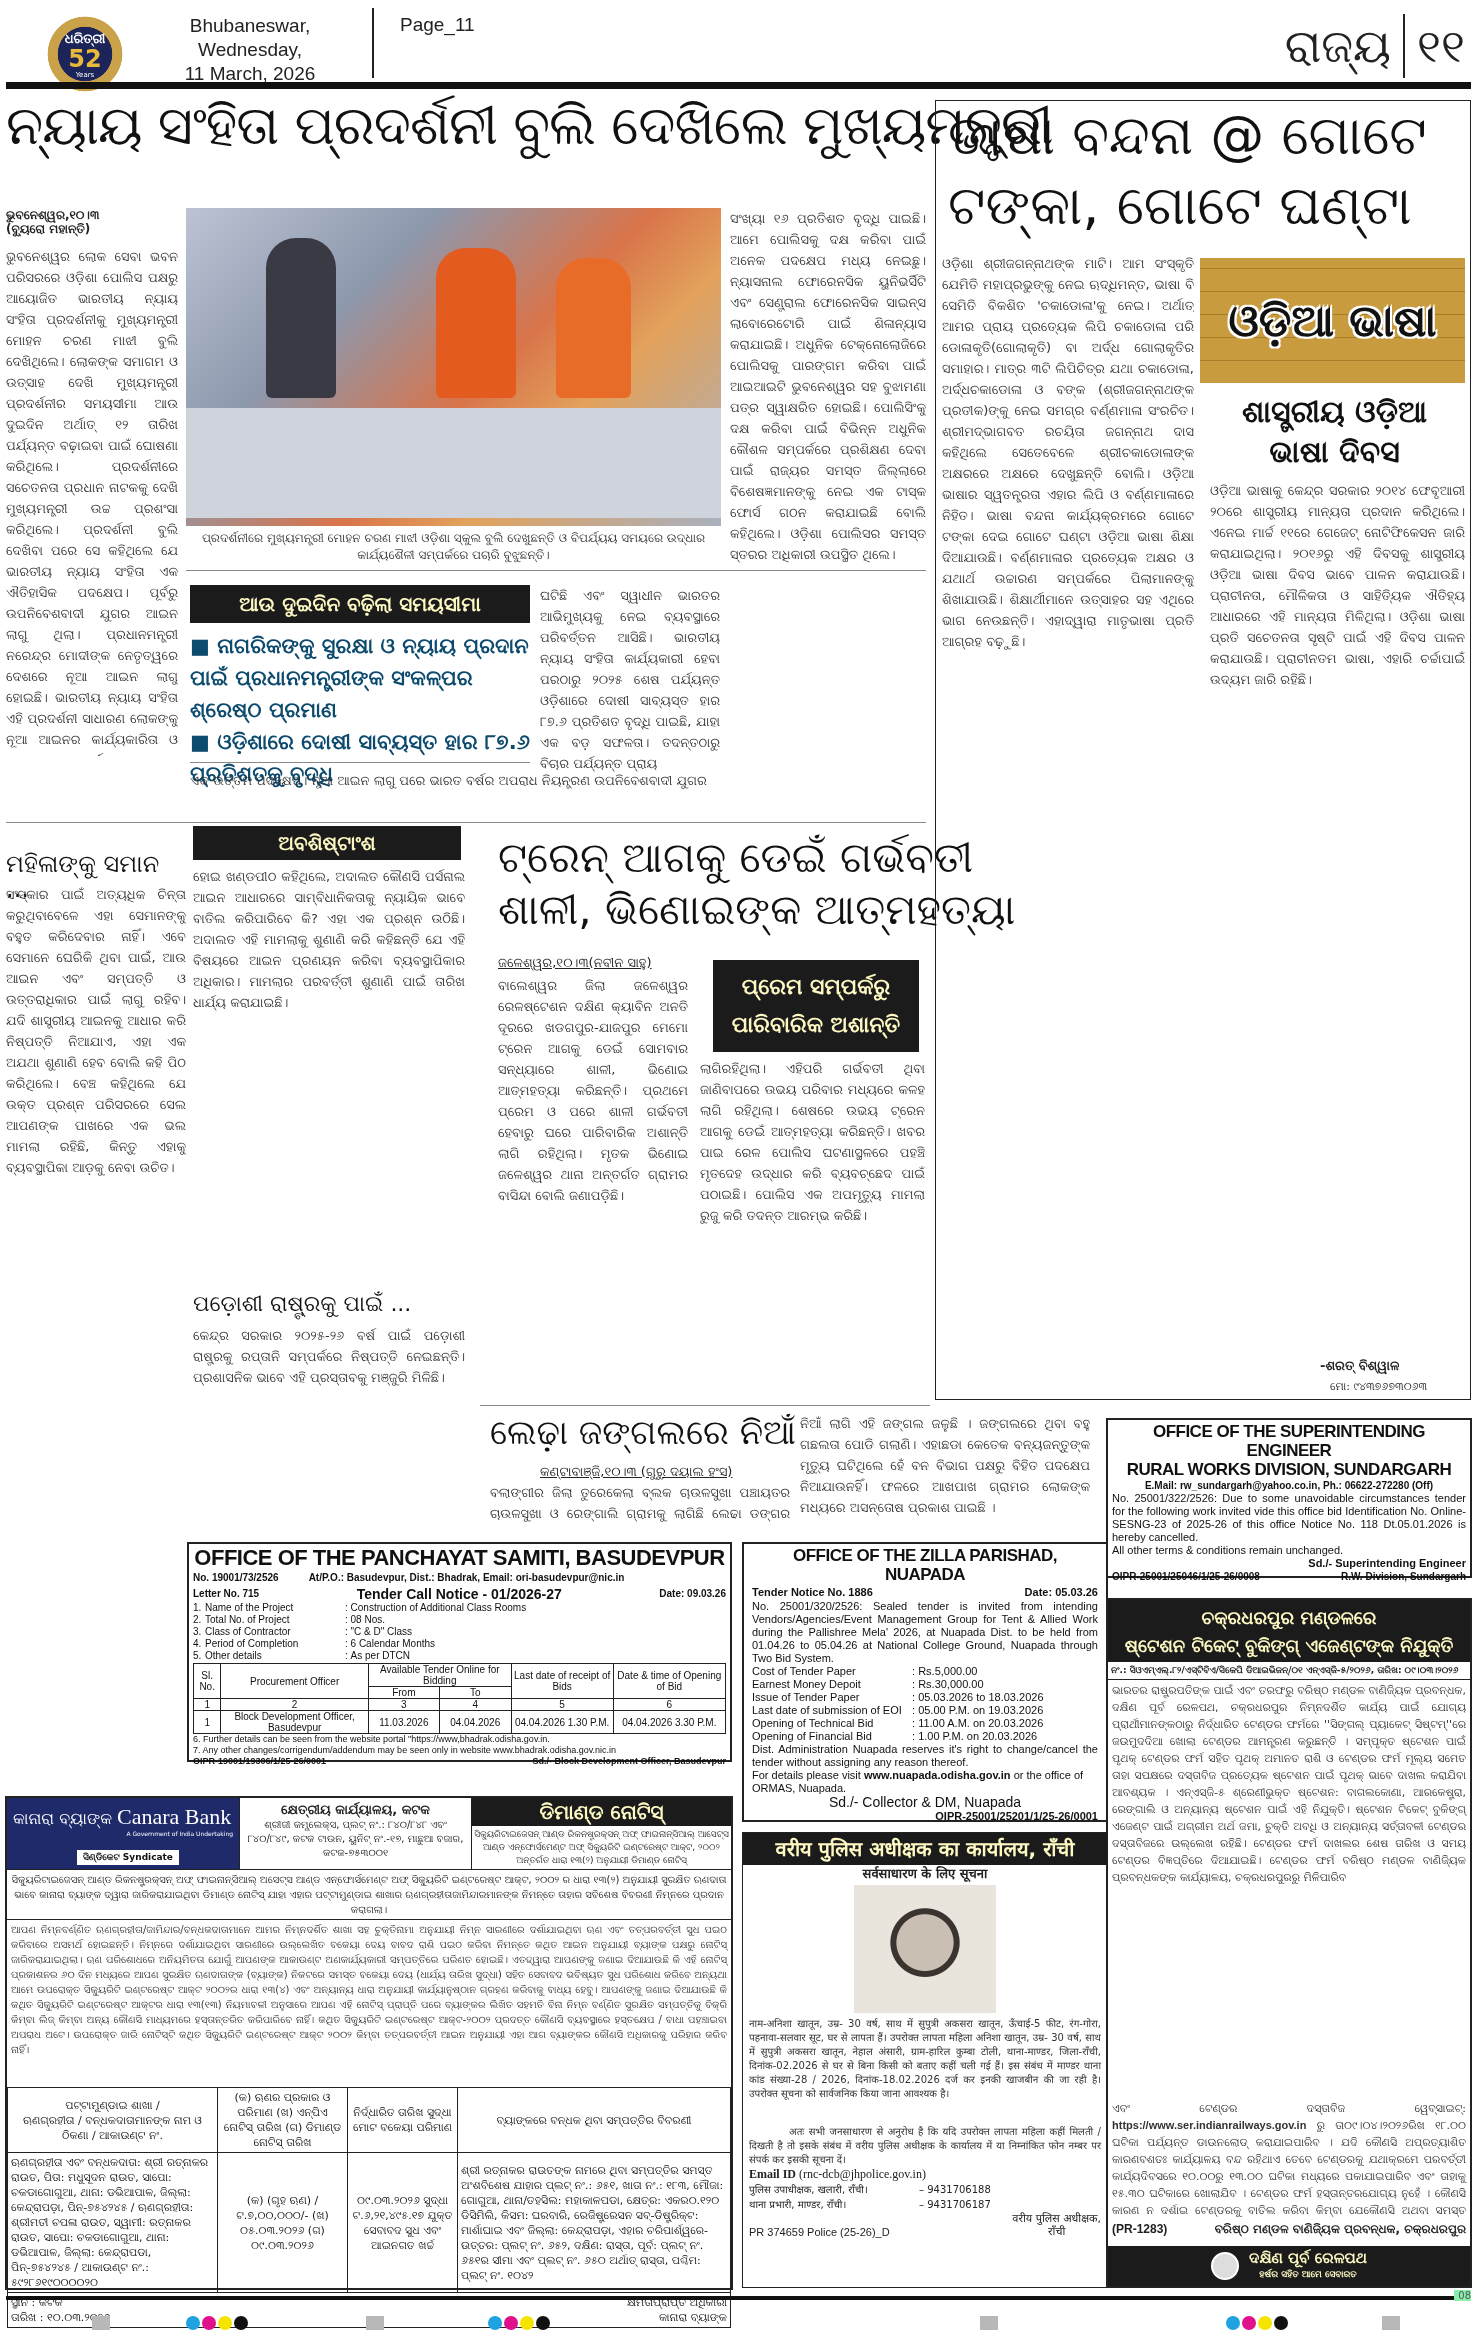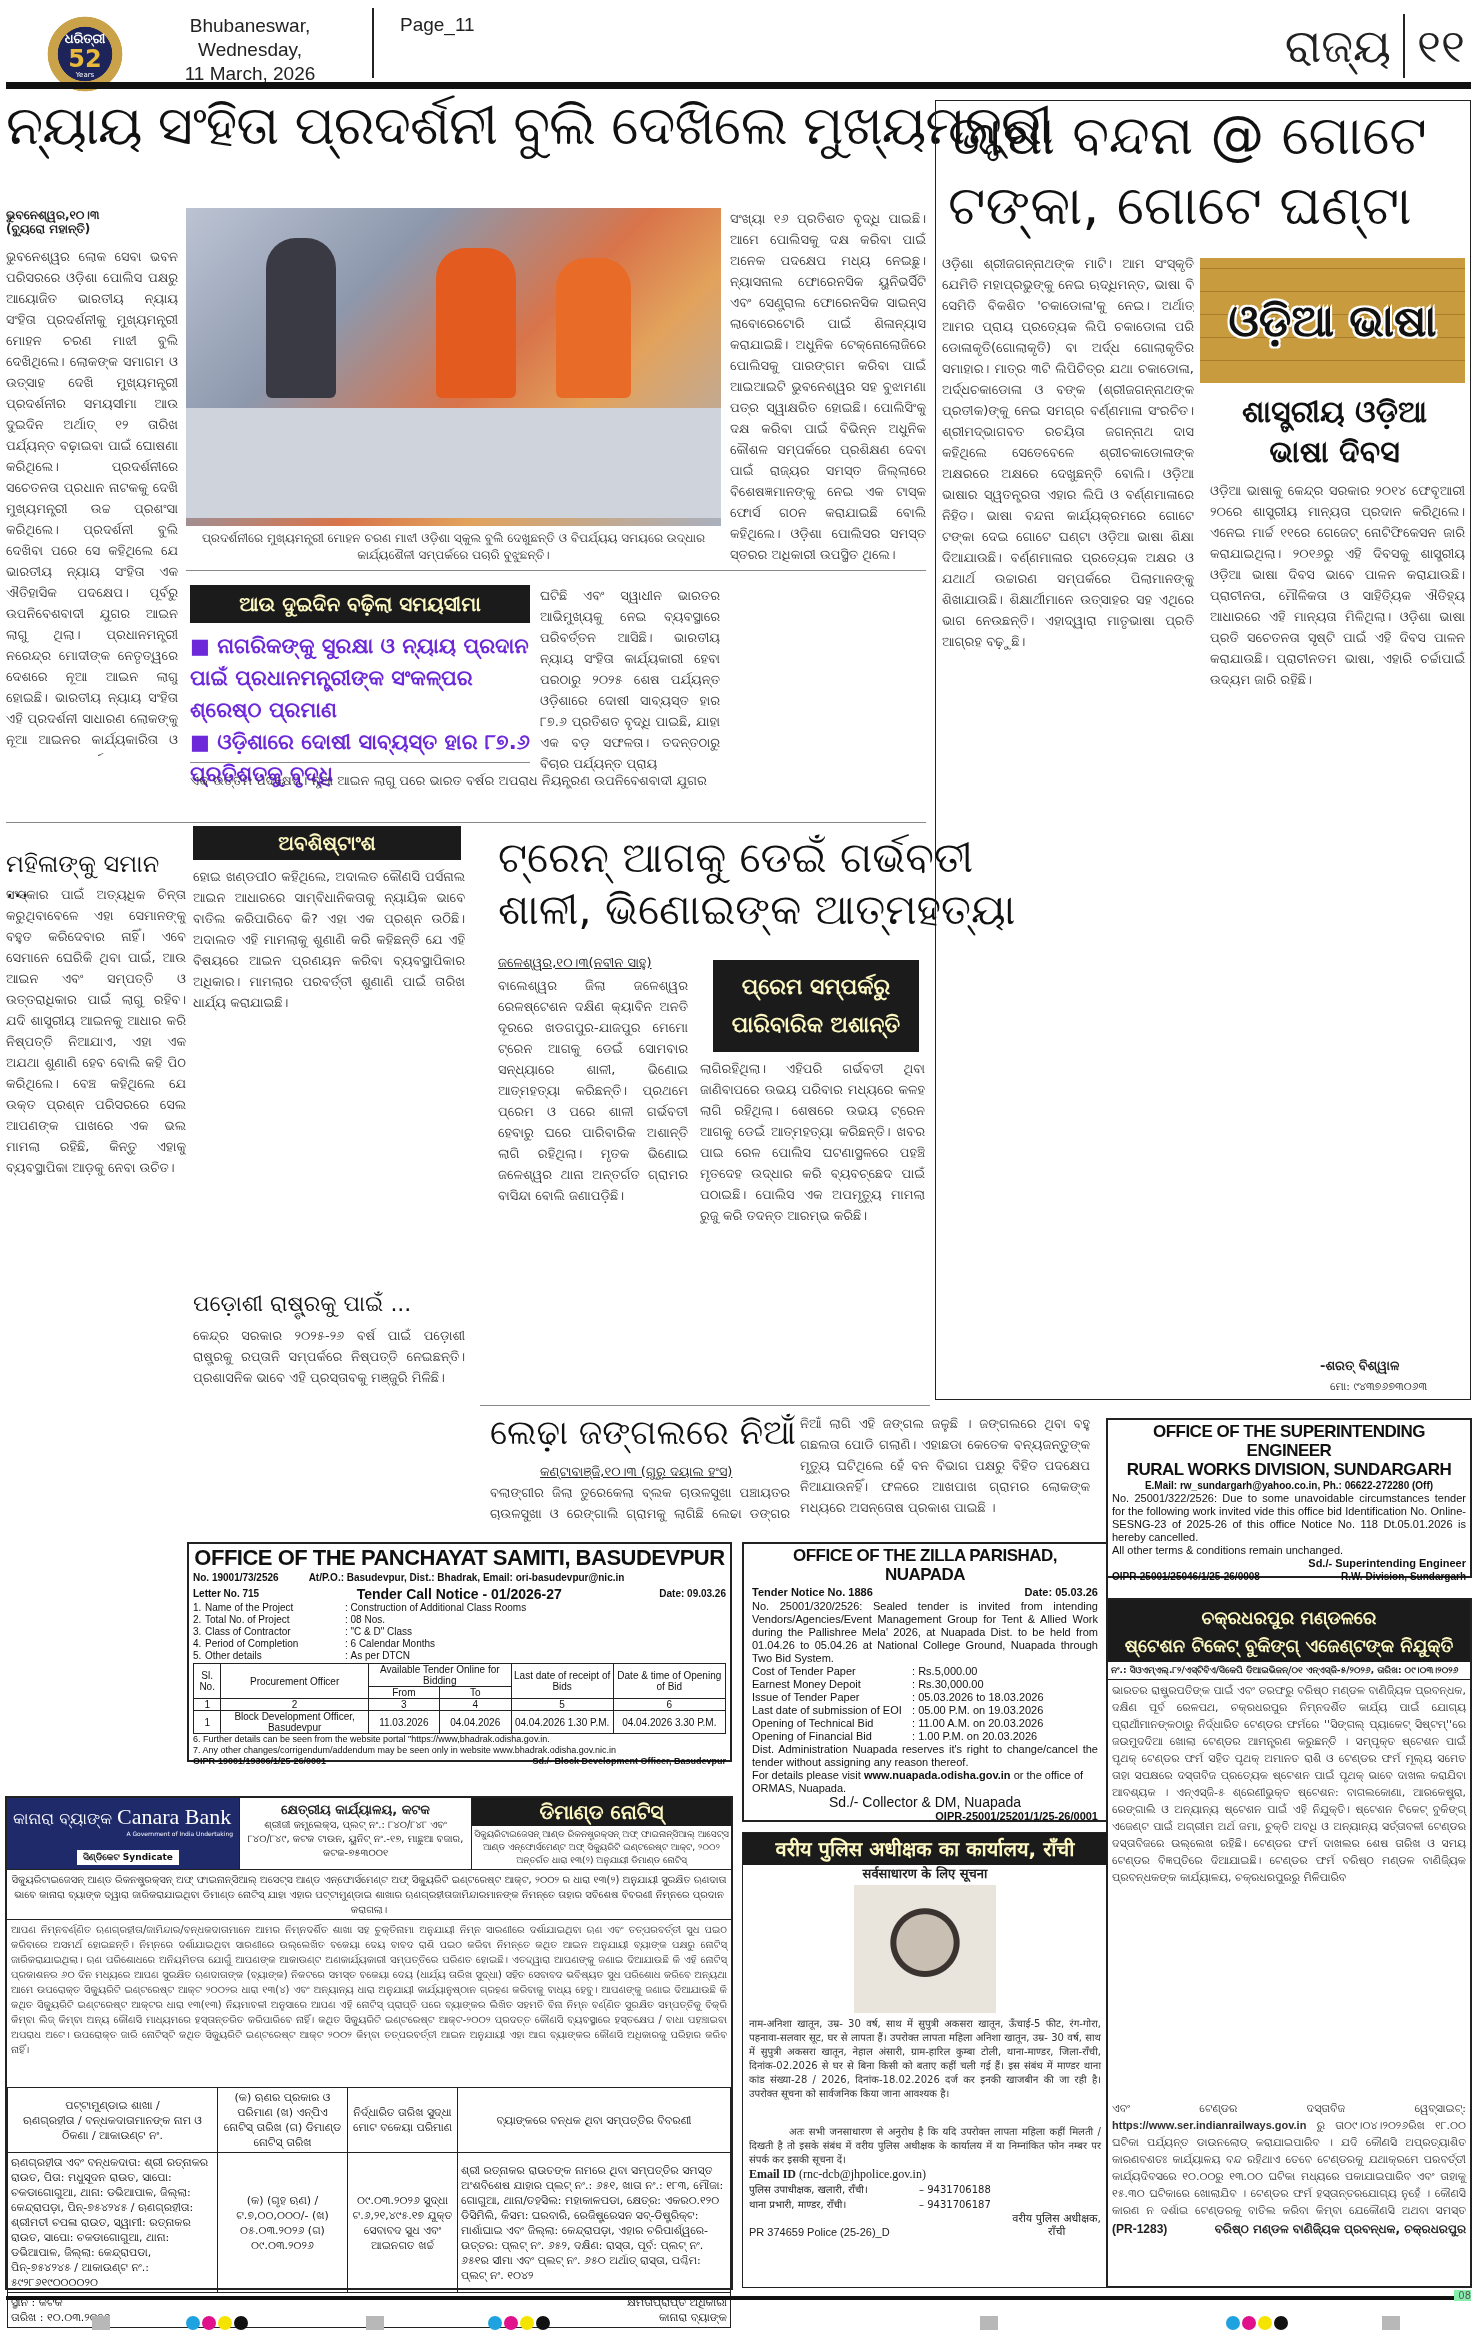--- a/index.html
+++ b/index.html
@@ -67,21 +67,21 @@
 <div class="abs body-text" style="left:6px;top:246px;width:172px;height:510px">ଭୁବନେଶ୍ୱର ଲୋକ ସେବା ଭବନ ପରିସରରେ ଓଡ଼ିଶା ପୋଲିସ ପକ୍ଷରୁ ଆୟୋଜିତ ଭାରତୀୟ ନ୍ୟାୟ ସଂହିତା ପ୍ରଦର୍ଶନୀକୁ ମୁଖ୍ୟମନ୍ତ୍ରୀ ମୋହନ ଚରଣ ମାଝୀ ବୁଲି ଦେଖିଥିଲେ। ଲୋକଙ୍କ ସମାଗମ ଓ ଉତ୍ସାହ ଦେଖି ମୁଖ୍ୟମନ୍ତ୍ରୀ ପ୍ରଦର୍ଶନୀର ସମୟସୀମା ଆଉ ଦୁଇଦିନ ଅର୍ଥାତ୍ ୧୨ ତାରିଖ ପର୍ଯ୍ୟନ୍ତ ବଢ଼ାଇବା ପାଇଁ ଘୋଷଣା କରିଥିଲେ। ପ୍ରଦର୍ଶନୀରେ ସଚେତନତା ପ୍ରଧାନ ନାଟକକୁ ଦେଖି ମୁଖ୍ୟମନ୍ତ୍ରୀ ଉଚ୍ଚ ପ୍ରଶଂସା କରିଥିଲେ। ପ୍ରଦର୍ଶନୀ ବୁଲି ଦେଖିବା ପରେ ସେ କହିଥିଲେ ଯେ ଭାରତୀୟ ନ୍ୟାୟ ସଂହିତା ଏକ ଐତିହାସିକ ପଦକ୍ଷେପ। ପୂର୍ବରୁ ଉପନିବେଶବାଦୀ ଯୁଗର ଆଇନ ଲାଗୁ ଥିଲା। ପ୍ରଧାନମନ୍ତ୍ରୀ ନରେନ୍ଦ୍ର ମୋଦୀଙ୍କ ନେତୃତ୍ୱରେ ଦେଶରେ ନୂଆ ଆଇନ ଲାଗୁ ହୋଇଛି। ଭାରତୀୟ ନ୍ୟାୟ ସଂହିତା ଏହି ପ୍ରଦର୍ଶନୀ ସାଧାରଣ ଲୋକଙ୍କୁ ନୂଆ ଆଇନର କାର୍ଯ୍ୟକାରିତା ଓ ପ୍ରଭାବ ସମ୍ପର୍କରେ ସଚେତନ କରିବାରେ</div>
 <div class="abs photo" style="left:186px;top:208px;width:535px;height:318px">
   <div class="tbl"></div>
   <div class="p1"></div>
   <div class="p2"></div>
   <div class="p3"></div>
 </div>
 <div class="abs caption" style="left:186px;top:530px;width:535px">ପ୍ରଦର୍ଶନୀରେ ମୁଖ୍ୟମନ୍ତ୍ରୀ ମୋହନ ଚରଣ ମାଝୀ ଓଡ଼ିଶା ସ୍କୁଲ ବୁଲି ଦେଖୁଛନ୍ତି ଓ ବିପର୍ଯ୍ୟୟ ସମୟରେ ଉଦ୍ଧାର କାର୍ଯ୍ୟଶୈଳୀ ସମ୍ପର୍କରେ ପଚାରି ବୁଝୁଛନ୍ତି।</div>
 <div class="abs hr" style="left:186px;top:570px;width:740px"></div>
 <div class="abs darkbar" style="left:190px;top:585px;width:340px;height:38px;font-size:20px;line-height:38px">ଆଉ ଦୁଇଦିନ ବଢ଼ିଲା ସମୟସୀମା</div>
-<div class="abs" style="left:190px;top:630px;width:340px;font-size:21px;font-weight:bold;line-height:32px;color:#6d28d9">
+<div class="abs" style="left:190px;top:630px;width:340px;font-size:21px;font-weight:bold;line-height:32px;color:#0c4a6e">
   <div>■ <span>ନାଗରିକଙ୍କୁ ସୁରକ୍ଷା ଓ ନ୍ୟାୟ ପ୍ରଦାନ ପାଇଁ ପ୍ରଧାନମନ୍ତ୍ରୀଙ୍କ ସଂକଳ୍ପର ଶ୍ରେଷ୍ଠ ପ୍ରମାଣ</span></div>
   <div>■ <span>ଓଡ଼ିଶାରେ ଦୋଷୀ ସାବ୍ୟସ୍ତ ହାର ୮୭.୬ ପ୍ରତିଶତକୁ ବୃଦ୍ଧି</span></div>
 </div>
 <div class="abs body-text" style="left:540px;top:585px;width:180px;height:195px">ଘଟିଛି ଏବଂ ସ୍ୱାଧୀନ ଭାରତର ଆଭିମୁଖ୍ୟକୁ ନେଇ ବ୍ୟବସ୍ଥାରେ ପରିବର୍ତ୍ତନ ଆସିଛି। ଭାରତୀୟ ନ୍ୟାୟ ସଂହିତା କାର୍ଯ୍ୟକାରୀ ହେବା ପରଠାରୁ ୨୦୨୫ ଶେଷ ପର୍ଯ୍ୟନ୍ତ ଓଡ଼ିଶାରେ ଦୋଷୀ ସାବ୍ୟସ୍ତ ହାର ୮୭.୬ ପ୍ରତିଶତ ବୃଦ୍ଧି ପାଇଛି, ଯାହା ଏକ ବଡ଼ ସଫଳତା। ତଦନ୍ତଠାରୁ ବିଚାର ପର୍ଯ୍ୟନ୍ତ ପ୍ରାୟ</div>
 <div class="abs body-text" style="left:730px;top:208px;width:196px;height:560px">ସଂଖ୍ୟା ୧୬ ପ୍ରତିଶତ ବୃଦ୍ଧି ପାଇଛି। ଆମେ ପୋଲିସକୁ ଦକ୍ଷ କରିବା ପାଇଁ ଅନେକ ପଦକ୍ଷେପ ମଧ୍ୟ ନେଇଛୁ। ନ୍ୟାସନାଲ ଫୋରେନସିକ ୟୁନିଭର୍ସିଟି ଏବଂ ସେଣ୍ଟ୍ରାଲ ଫୋରେନସିକ ସାଇନ୍ସ ଲାବୋରେଟୋରି ପାଇଁ ଶିଳାନ୍ୟାସ କରାଯାଇଛି। ଅଧୁନିକ ଟେକ୍ନୋଲୋଜିରେ ପୋଲିସକୁ ପାରଙ୍ଗମ କରିବା ପାଇଁ ଆଇଆଇଟି ଭୁବନେଶ୍ୱର ସହ ବୁଝାମଣା ପତ୍ର ସ୍ୱାକ୍ଷରିତ ହୋଇଛି। ପୋଲିସିଂକୁ ଦକ୍ଷ କରିବା ପାଇଁ ବିଭିନ୍ନ ଅଧୁନିକ କୌଶଳ ସମ୍ପର୍କରେ ପ୍ରଶିକ୍ଷଣ ଦେବା ପାଇଁ ରାଜ୍ୟର ସମସ୍ତ ଜିଲ୍ଲାରେ ବିଶେଷଜ୍ଞମାନଙ୍କୁ ନେଇ ଏକ ଟାସ୍କ ଫୋର୍ସ ଗଠନ କରାଯାଇଛି ବୋଲି କହିଥିଲେ। ଓଡ଼ିଶା ପୋଲିସର ସମସ୍ତ ସ୍ତରର ଅଧିକାରୀ ଉପସ୍ଥିତ ଥିଲେ।</div>
 <div class="abs hr" style="left:190px;top:762px;width:340px"></div>
 <div class="abs body-text" style="left:190px;top:770px;width:540px;height:42px">ଏକ ଉତ୍ତମ ପଦକ୍ଷେପ। ନୂଆ ଆଇନ ଲାଗୁ ପରେ ଭାରତ ବର୍ଷର ଅପରାଧ ନିୟନ୍ତ୍ରଣ ଉପନିବେଶବାଦୀ ଯୁଗର</div>
 <div class="abs hr" style="left:6px;top:822px;width:920px"></div>
 
 <div class="abs box" style="left:935px;top:100px;width:536px;height:1300px;border-width:1px"></div>
@@ -268,20 +268,27 @@
   </div>
   <div style="font-size:9px;font-weight:bold;padding:3px;border-bottom:1px solid #222;white-space:nowrap;overflow:hidden">ନଂ.: ସିଓଏମ୍ଏଲ୍.୮୨/ଏସ୍ଟିବିଏ/ସିକେପି ଡିଆଇଭିଜନ୍/୦୧ ଏନ୍ଏସ୍ଜି-୫/୨୦୨୬, ତାରିଖ: ୦୯।୦୩।୨୦୨୬</div>
   <div class="body-text" style="font-size:11px;line-height:17px;padding:2px 4px;height:420px">ଭାରତର ରାଷ୍ଟ୍ରପତିଙ୍କ ପାଇଁ ଏବଂ ତରଫରୁ ବରିଷ୍ଠ ମଣ୍ଡଳ ବାଣିଜ୍ୟିକ ପ୍ରବନ୍ଧକ, ଦକ୍ଷିଣ ପୂର୍ବ ରେଳପଥ, ଚକ୍ରଧରପୁର ନିମ୍ନଦର୍ଶିତ କାର୍ଯ୍ୟ ପାଇଁ ଯୋଗ୍ୟ ପ୍ରାର୍ଥୀମାନଙ୍କଠାରୁ ନିର୍ଦ୍ଧାରିତ ଟେଣ୍ଡର ଫର୍ମରେ ''ସିଙ୍ଗଲ୍ ପ୍ୟାକେଟ୍ ସିଷ୍ଟମ୍''ରେ ଜଉମୁଦଦିଆ ଖୋଲା ଟେଣ୍ଡର ଆମନ୍ତ୍ରଣ କରୁଛନ୍ତି । ସମ୍ପୃକ୍ତ ଷ୍ଟେଶନ ପାଇଁ ପୃଥକ୍ ଟେଣ୍ଡର ଫର୍ମ ସହିତ ପୃଥକ୍ ଅମାନତ ରାଶି ଓ ଟେଣ୍ଡର ଫର୍ମ ମୂଲ୍ୟ ସମେତ ତାହା ସପକ୍ଷରେ ଦସ୍ତାବିଜ ପ୍ରତ୍ୟେକ ଷ୍ଟେଶନ ପାଇଁ ପୃଥକ୍ ଭାବେ ଦାଖଲ କରାଯିବା ଆବଶ୍ୟକ । ଏନ୍ଏସ୍ଜି-୫ ଶ୍ରେଣୀଭୁକ୍ତ ଷ୍ଟେଶନ: ବାଗଲକୋଣା, ଆରକେଷ୍ଟ୍ରା, ରେଙ୍ଗାଲି ଓ ଅନ୍ୟାନ୍ୟ ଷ୍ଟେଶନ ପାଇଁ ଏହି ନିଯୁକ୍ତି। ଷ୍ଟେଶନ ଟିକେଟ୍ ବୁକିଙ୍ଗ୍ ଏଜେଣ୍ଟ ପାଇଁ ଅଗ୍ରୀମ ଅର୍ଥ ଜମା, ଚୁକ୍ତି ଅବଧି ଓ ଅନ୍ୟାନ୍ୟ ସର୍ତ୍ତାବଳୀ ଟେଣ୍ଡର ଦସ୍ତାବିଜରେ ଉଲ୍ଲେଖ ରହିଛି। ଟେଣ୍ଡର ଫର୍ମ ଦାଖଲର ଶେଷ ତାରିଖ ଓ ସମୟ ଟେଣ୍ଡର ବିଜ୍ଞପ୍ତିରେ ଦିଆଯାଇଛି। ଟେଣ୍ଡର ଫର୍ମ ବରିଷ୍ଠ ମଣ୍ଡଳ ବାଣିଜ୍ୟିକ ପ୍ରବନ୍ଧକଙ୍କ କାର୍ଯ୍ୟାଳୟ, ଚକ୍ରଧରପୁରରୁ ମିଳିପାରିବ</div>
   <div class="body-text" style="font-size:11px;line-height:17px;padding:0 4px;height:120px">
     <span>ଏବଂ ଟେଣ୍ଡର ଦସ୍ତାବିଜ ୱେବ୍ସାଇଟ୍: </span><b style="font-family:'Liberation Sans',sans-serif">https://www.ser.indianrailways.gov.in</b>
     <span>ରୁ ତା୦୯।୦୪।୨୦୨୬ରିଖ ୧୮.୦୦ ଘଟିକା ପର୍ଯ୍ୟନ୍ତ ଡାଉନଲୋଡ୍ କରାଯାଇପାରିବ । ଯଦି କୌଣସି ଅପ୍ରତ୍ୟାଶିତ କାରଣବଶତଃ କାର୍ଯ୍ୟାଳୟ ବନ୍ଦ ରହିଥାଏ ତେବେ ଟେଣ୍ଡରକୁ ଯଥାକ୍ରମେ ପରବର୍ତ୍ତୀ କାର୍ଯ୍ୟଦିବସରେ ୧୦.୦୦ରୁ ୧୩.୦୦ ଘଟିକା ମଧ୍ୟରେ ପକାଯାଇପାରିବ ଏବଂ ତାହାକୁ ୧୫.୩୦ ଘଟିକାରେ ଖୋଲାଯିବ । ଟେଣ୍ଡର ଫର୍ମ ହସ୍ତାନ୍ତରଯୋଗ୍ୟ ନୁହେଁ । କୌଣସି କାରଣ ନ ଦର୍ଶାଇ ଟେଣ୍ଡରକୁ ବାତିଲ କରିବା କିମ୍ବା ଯେକୌଣସି ଅଥବା ସମସ୍ତ ଟେଣ୍ଡରକୁ ନାକଚ କରିବାର ଅଧିକାର ରେଳବାଇ ନିକଟରେ ସଂରକ୍ଷିତ । ଯୋଗ୍ୟତା ମାନଦଣ୍ଡର ବିବରଣୀ ଟେଣ୍ଡର ଫର୍ମ/ୱେବ୍ସାଇଟ୍ରେ ଦେଖାଯାଇପାରିବ ।</span>
   </div>
   <div style="display:flex;justify-content:space-between;padding:2px 4px;font-size:12px;font-weight:bold">
     <span style="font-family:'Liberation Sans',sans-serif">(PR-1283)</span>
     <span>ବରିଷ୍ଠ ମଣ୍ଡଳ ବାଣିଜ୍ୟିକ ପ୍ରବନ୍ଧକ, ଚକ୍ରଧରପୁର</span>
+  </div>
+  <div class="darkbar" style="position:absolute;left:0;bottom:0;width:100%;height:40px;display:flex;align-items:center;justify-content:center;gap:10px">
+    <span style="width:28px;height:28px;border-radius:50%;background:#ddd;border:2px solid #fff"></span>
+    <div style="line-height:16px">
+      <div style="font-size:15px">ଦକ୍ଷିଣ ପୂର୍ବ ରେଳପଥ</div>
+      <div style="font-size:9px">ହର୍ଷର ସହିତ ଆମେ ସେବାରତ</div>
+    </div>
   </div>
 </div>
 
 <div class="abs box" style="left:5px;top:1796px;width:728px;height:494px">
   <div style="display:flex;height:72px;border-bottom:1px solid #222">
     <div style="width:232px;background:#1f2a6b;color:#fff;padding:6px;position:relative">
       <span style="font-size:16px">କାନାରା ବ୍ୟାଙ୍କ</span>
       <span style="font-family:'Liberation Serif',serif;font-size:22px">Canara Bank</span>
       <div style="font-size:6px;text-align:right">A Government of India Undertaking</div>
       <div style="position:absolute;left:70px;bottom:4px;background:#fff;color:#111;font-size:9px;font-weight:bold;padding:2px 6px">ସିଣ୍ଡିକେଟ Syndicate</div>

